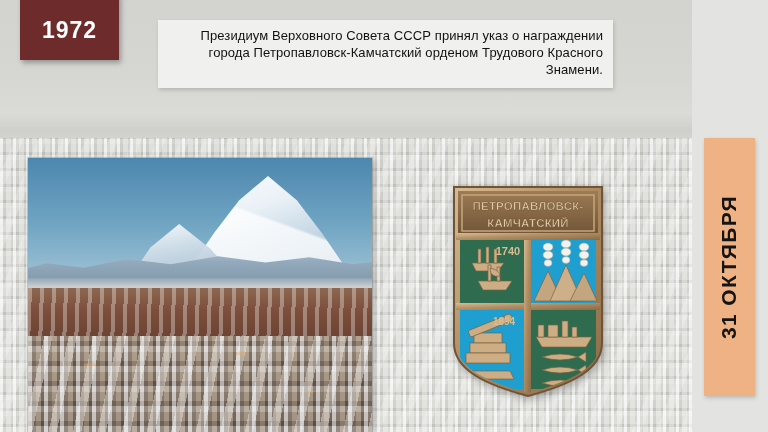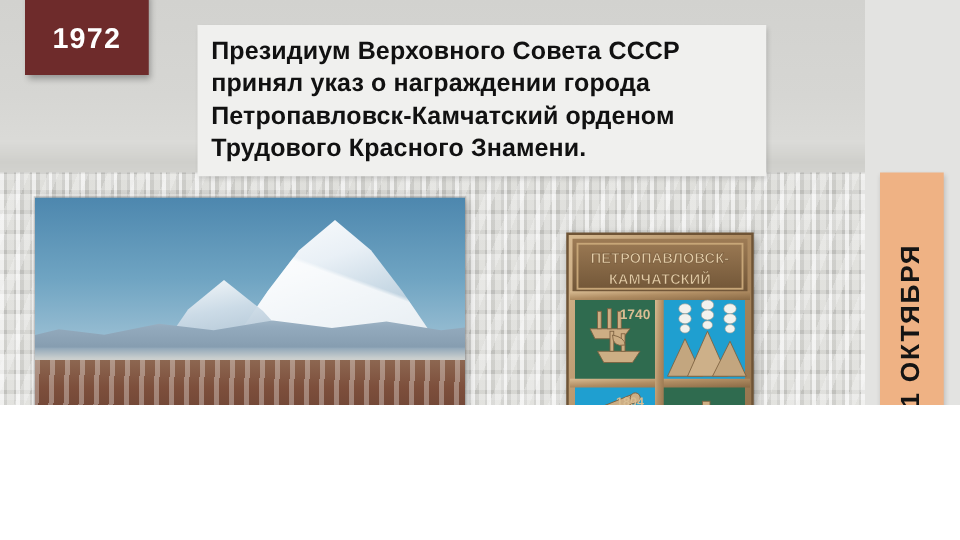--- a/index.html
+++ b/index.html
@@ -3,24 +3,25 @@
 <meta charset="utf-8">
 <style>
   html, body {
     margin: 0;
     padding: 0;
     background: #ffffff;
   }
   #slide {
     position: relative;
     width: 768px;
-    height: 324px;
+    height: 432px;
     overflow: hidden;
     background: #e3e3e1;
     font-family: "Liberation Sans", sans-serif;
+    text-align: right;
   }
 
   
   .bg-wash {
     position: absolute;
     left: 0; top: 0;
     width: 692px; height: 432px;
     overflow: hidden;
   }
   .bg-sky {
@@ -89,22 +90,22 @@
 
   
   .headline-box {
     position: absolute;
     left: 158px; top: 20px;
     width: 455px;
     padding: 8px 10px 9px 11px;
     box-sizing: border-box;
     background: #f0f0ee;
     color: #111111;
-    font-size: 20px;
-    font-weight: bold;
+    font-size: 13px;
+    font-weight: normal;
     line-height: 1.30;
     letter-spacing: 0.1px;
     box-shadow: 1px 2px 4px rgba(0,0,0,0.16);
   }
 
   
   .photo {
     position: absolute;
     left: 28px; top: 158px;
     width: 344px; height: 274px;

